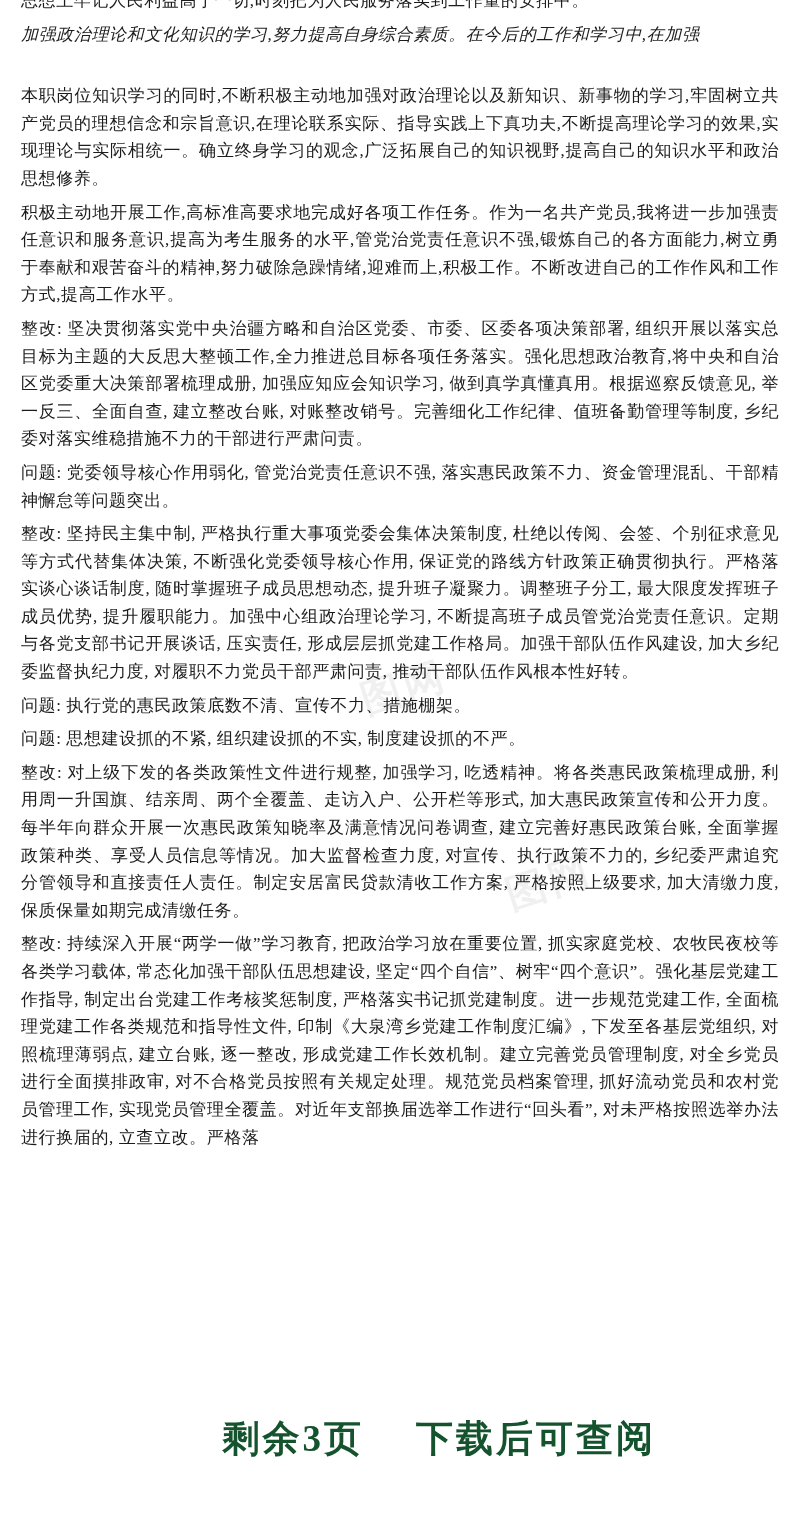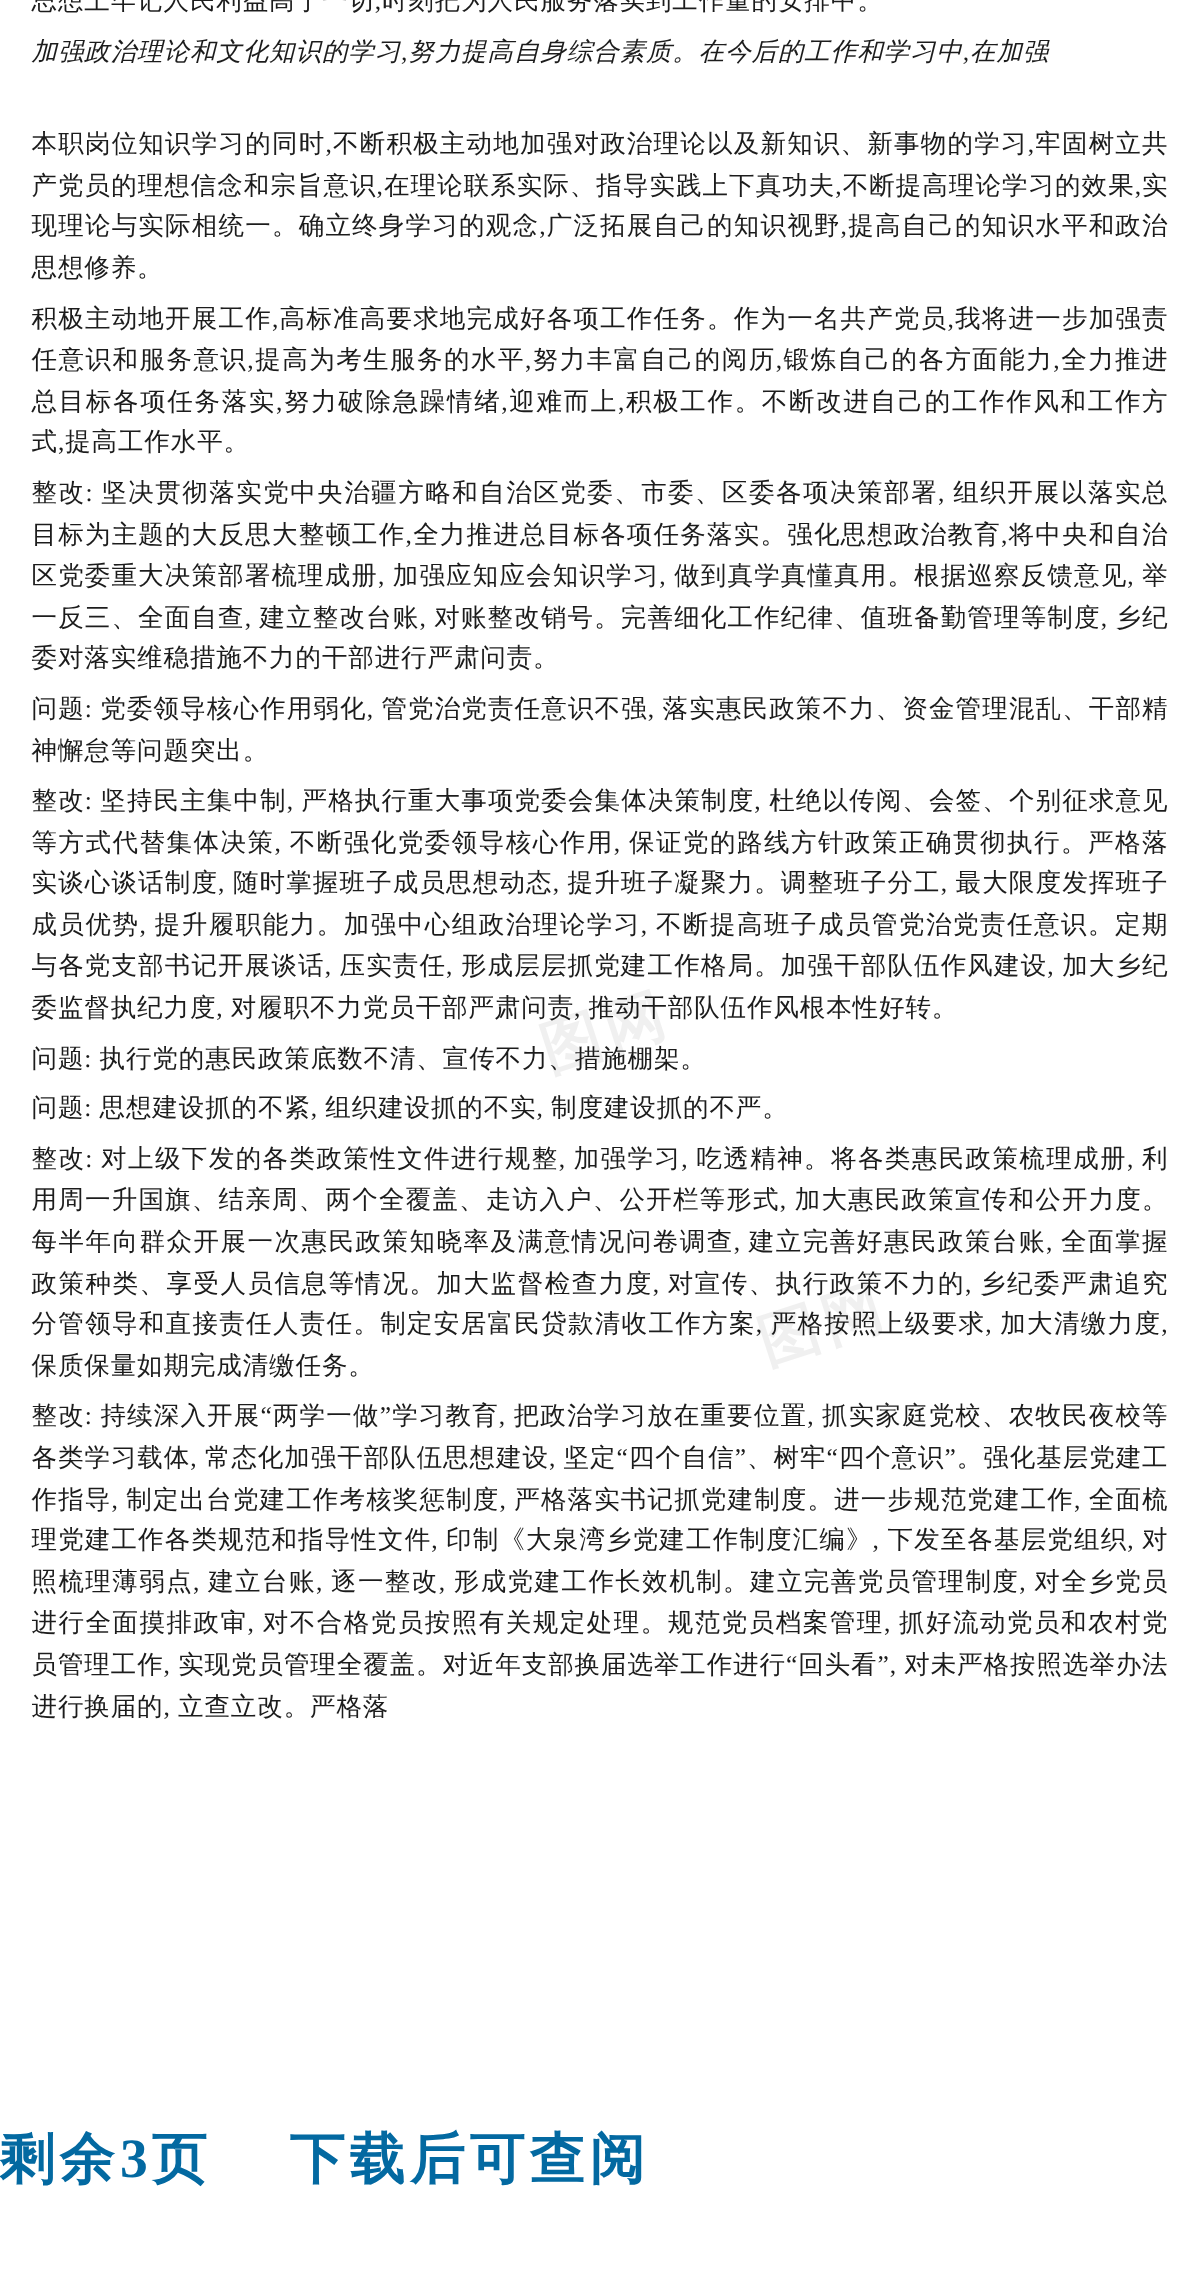--- a/index.html
+++ b/index.html
@@ -33,24 +33,24 @@
   }
   p.para.gap-after {
     margin-bottom: 34px;
     font-style: italic;
   }
   .footer {
     position: absolute;
     left: 0;
     top: 1414px;
     width: 656px;
-    text-align: left;
+    text-align: right;
     font-size: 37px;
     font-weight: bold;
-    color: #0369a1;
+    color: #14532d;
     letter-spacing: 3px;
     font-family: "Liberation Serif", "DejaVu Serif", serif;
   }
   .footer .gap {
     display: inline-block;
     width: 52px;
   }
   .wm {
     position: absolute;
     font-size: 40px;
@@ -64,21 +64,21 @@
   .wm.wm-1 { left: 360px; top: 660px; }
   .wm.wm-2 { left: 505px; top: 855px; }
 </style>
 </head>
 <body>
 
 <div class="doc">
     <p class="para clipped">思想上牢记人民利益高于一切,时刻把为人民服务落实到工作量的安排中。</p>
     <p class="para gap-after">加强政治理论和文化知识的学习,努力提高自身综合素质。在今后的工作和学习中,在加强</p>
     <p class="para">本职岗位知识学习的同时,不断积极主动地加强对政治理论以及新知识、新事物的学习,牢固树立共产党员的理想信念和宗旨意识,在理论联系实际、指导实践上下真功夫,不断提高理论学习的效果,实现理论与实际相统一。确立终身学习的观念,广泛拓展自己的知识视野,提高自己的知识水平和政治思想修养。</p>
-    <p class="para">积极主动地开展工作,高标准高要求地完成好各项工作任务。作为一名共产党员,我将进一步加强责任意识和服务意识,提高为考生服务的水平,努力丰富自己的阅历,锻炼自己的各方面能力,全力推进总目标各项任务落实,努力破除急躁情绪,迎难而上,积极工作。不断改进自己的工作作风和工作方式,提高工作水平。</p>
+    <p class="para">积极主动地开展工作,高标准高要求地完成好各项工作任务。作为一名共产党员,我将进一步加强责任意识和服务意识,提高为考生服务的水平,管党治党责任意识不强,锻炼自己的各方面能力,树立勇于奉献和艰苦奋斗的精神,努力破除急躁情绪,迎难而上,积极工作。不断改进自己的工作作风和工作方式,提高工作水平。</p>
     <p class="para">整改: 坚决贯彻落实党中央治疆方略和自治区党委、市委、区委各项决策部署, 组织开展以落实总目标为主题的大反思大整顿工作,全力推进总目标各项任务落实。强化思想政治教育,将中央和自治区党委重大决策部署梳理成册, 加强应知应会知识学习, 做到真学真懂真用。根据巡察反馈意见, 举一反三、全面自查, 建立整改台账, 对账整改销号。完善细化工作纪律、值班备勤管理等制度, 乡纪委对落实维稳措施不力的干部进行严肃问责。</p>
     <p class="para">问题: 党委领导核心作用弱化, 管党治党责任意识不强, 落实惠民政策不力、资金管理混乱、干部精神懈怠等问题突出。</p>
     <p class="para">整改: 坚持民主集中制, 严格执行重大事项党委会集体决策制度, 杜绝以传阅、会签、个别征求意见等方式代替集体决策, 不断强化党委领导核心作用, 保证党的路线方针政策正确贯彻执行。严格落实谈心谈话制度, 随时掌握班子成员思想动态, 提升班子凝聚力。调整班子分工, 最大限度发挥班子成员优势, 提升履职能力。加强中心组政治理论学习, 不断提高班子成员管党治党责任意识。定期与各党支部书记开展谈话, 压实责任, 形成层层抓党建工作格局。加强干部队伍作风建设, 加大乡纪委监督执纪力度, 对履职不力党员干部严肃问责, 推动干部队伍作风根本性好转。</p>
     <p class="para">问题: 执行党的惠民政策底数不清、宣传不力、措施棚架。</p>
     <p class="para">问题: 思想建设抓的不紧, 组织建设抓的不实, 制度建设抓的不严。</p>
     <p class="para">整改: 对上级下发的各类政策性文件进行规整, 加强学习, 吃透精神。将各类惠民政策梳理成册, 利用周一升国旗、结亲周、两个全覆盖、走访入户、公开栏等形式, 加大惠民政策宣传和公开力度。每半年向群众开展一次惠民政策知晓率及满意情况问卷调查, 建立完善好惠民政策台账, 全面掌握政策种类、享受人员信息等情况。加大监督检查力度, 对宣传、执行政策不力的, 乡纪委严肃追究分管领导和直接责任人责任。制定安居富民贷款清收工作方案, 严格按照上级要求, 加大清缴力度, 保质保量如期完成清缴任务。</p>
     <p class="para">整改: 持续深入开展“两学一做”学习教育, 把政治学习放在重要位置, 抓实家庭党校、农牧民夜校等各类学习载体, 常态化加强干部队伍思想建设, 坚定“四个自信”、树牢“四个意识”。强化基层党建工作指导, 制定出台党建工作考核奖惩制度, 严格落实书记抓党建制度。进一步规范党建工作, 全面梳理党建工作各类规范和指导性文件, 印制《大泉湾乡党建工作制度汇编》, 下发至各基层党组织, 对照梳理薄弱点, 建立台账, 逐一整改, 形成党建工作长效机制。建立完善党员管理制度, 对全乡党员进行全面摸排政审, 对不合格党员按照有关规定处理。规范党员档案管理, 抓好流动党员和农村党员管理工作, 实现党员管理全覆盖。对近年支部换届选举工作进行“回头看”, 对未严格按照选举办法进行换届的, 立查立改。严格落</p>
   </div>
 
 <div class="wm wm-1">图网</div>

